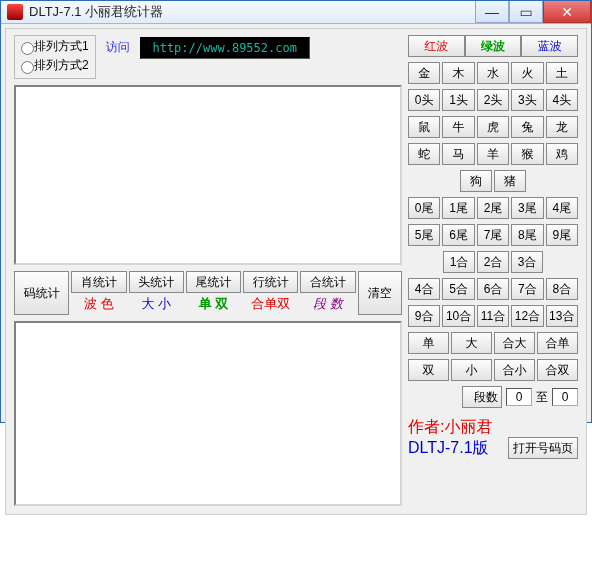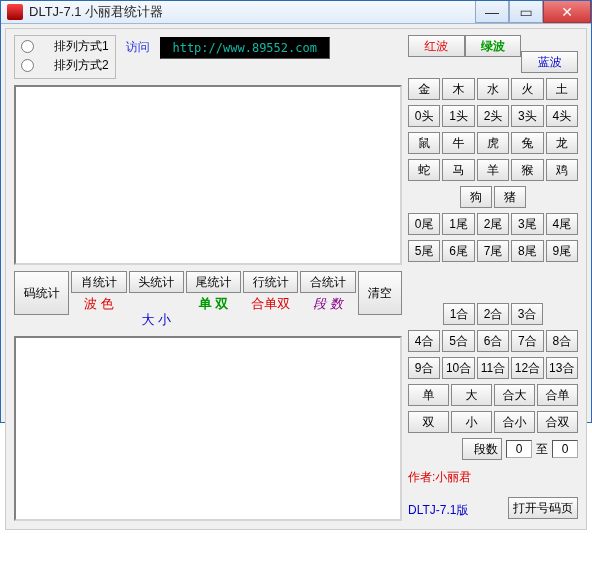--- a/index.html
+++ b/index.html
@@ -41,21 +41,21 @@
   flex: 1; display: flex; padding: 6px 8px 8px 8px; gap: 6px;
   border: 1px solid #ccc; margin: 4px; background: #f0f0f0;
 }
 .left { flex: 1; display: flex; flex-direction: column; }
 .toprow { display: flex; align-items: flex-start; gap: 10px; margin-bottom: 6px; }
 .arr-group {
   border: 1px solid #bbb; padding: 2px 6px 4px 6px;
   display: flex; flex-direction: column; gap: 2px;
   background: #f0f0f0;
 }
-.arr-group label { display: flex; align-items: center; gap: 20px; }
+.arr-group label { display: flex; align-items: flex-end; gap: 0; }
 .arr-group input[type=radio]{ margin: 0; }
 .visit { color: #2233dd; margin-top: 4px; }
 .urlbox {
   background: #000; color: #14b8a6; font-family: monospace;
   padding: 3px 8px; border: 1px inset #555; margin-top: 2px;
   min-width: 170px; text-align: center;
 }
 .textarea {
   width: 100%; background: #fff; border: 2px inset #d5d5d5;
   resize: none; font-family: inherit; font-size: 12px;
@@ -67,37 +67,37 @@
 .stat-cell { display: flex; flex-direction: column; gap: 1px; }
 .btn {
   height: 22px; border: 1px solid #888;
   background: linear-gradient(#fdfdfd,#e3e3e3);
   font-size: 12px; cursor: pointer;
   display: flex; align-items: center; justify-content: center;
 }
 .btn.tall { height: 44px; }
 .subline { height: 20px; display: flex; align-items: center; justify-content: center; font-size: 13px; }
 .red { color: #d00; }
-.blue { color: #00c; margin-top: 16px; }
+.blue { color: #00c; }
 .green { color: #090; font-weight: bold; }
 .purple { color: #808; font-style: italic; }
 
 .right { width: 170px; display: flex; flex-direction: column; gap: 5px; }
 .wave-row { display: flex; gap: 0; }
 .wave-row .btn { flex: 1; }
 .grid5 { display: grid; grid-template-columns: repeat(5,1fr); gap: 2px; }
-.grid3c { display: flex; justify-content: center; gap: 2px; margin-top: 36px; }
+.grid3c { display: flex; justify-content: center; gap: 2px; }
 .grid3c .btn, .grid2c .btn { width: 32px; }
 .grid2c { display: flex; justify-content: center; gap: 2px; }
 .grid4 { display: grid; grid-template-columns: repeat(4,1fr); gap: 2px; }
 .seg-row { display: flex; align-items: center; gap: 4px; justify-content: flex-end; }
 .seg-row .btn { width: 40px; padding-left: 8px; }
 .smallin { width: 26px; height: 18px; border: 1px inset #aaa; font-size: 12px; text-align: center; }
 .footer-right { display: flex; justify-content: space-between; align-items: flex-end; margin-top: 4px; }
-.author { font-size: 12px; }
+.author { font-size: 16px; }
 .openbtn { width: 70px; }
 </style>
 </head>
 <body>
 
 <div class="window">
   <div class="titlebar">
     <div class="app-icon"></div>
     <div class="title">DLTJ-7.1 小丽君统计器</div>
     <div class="winbtns">

